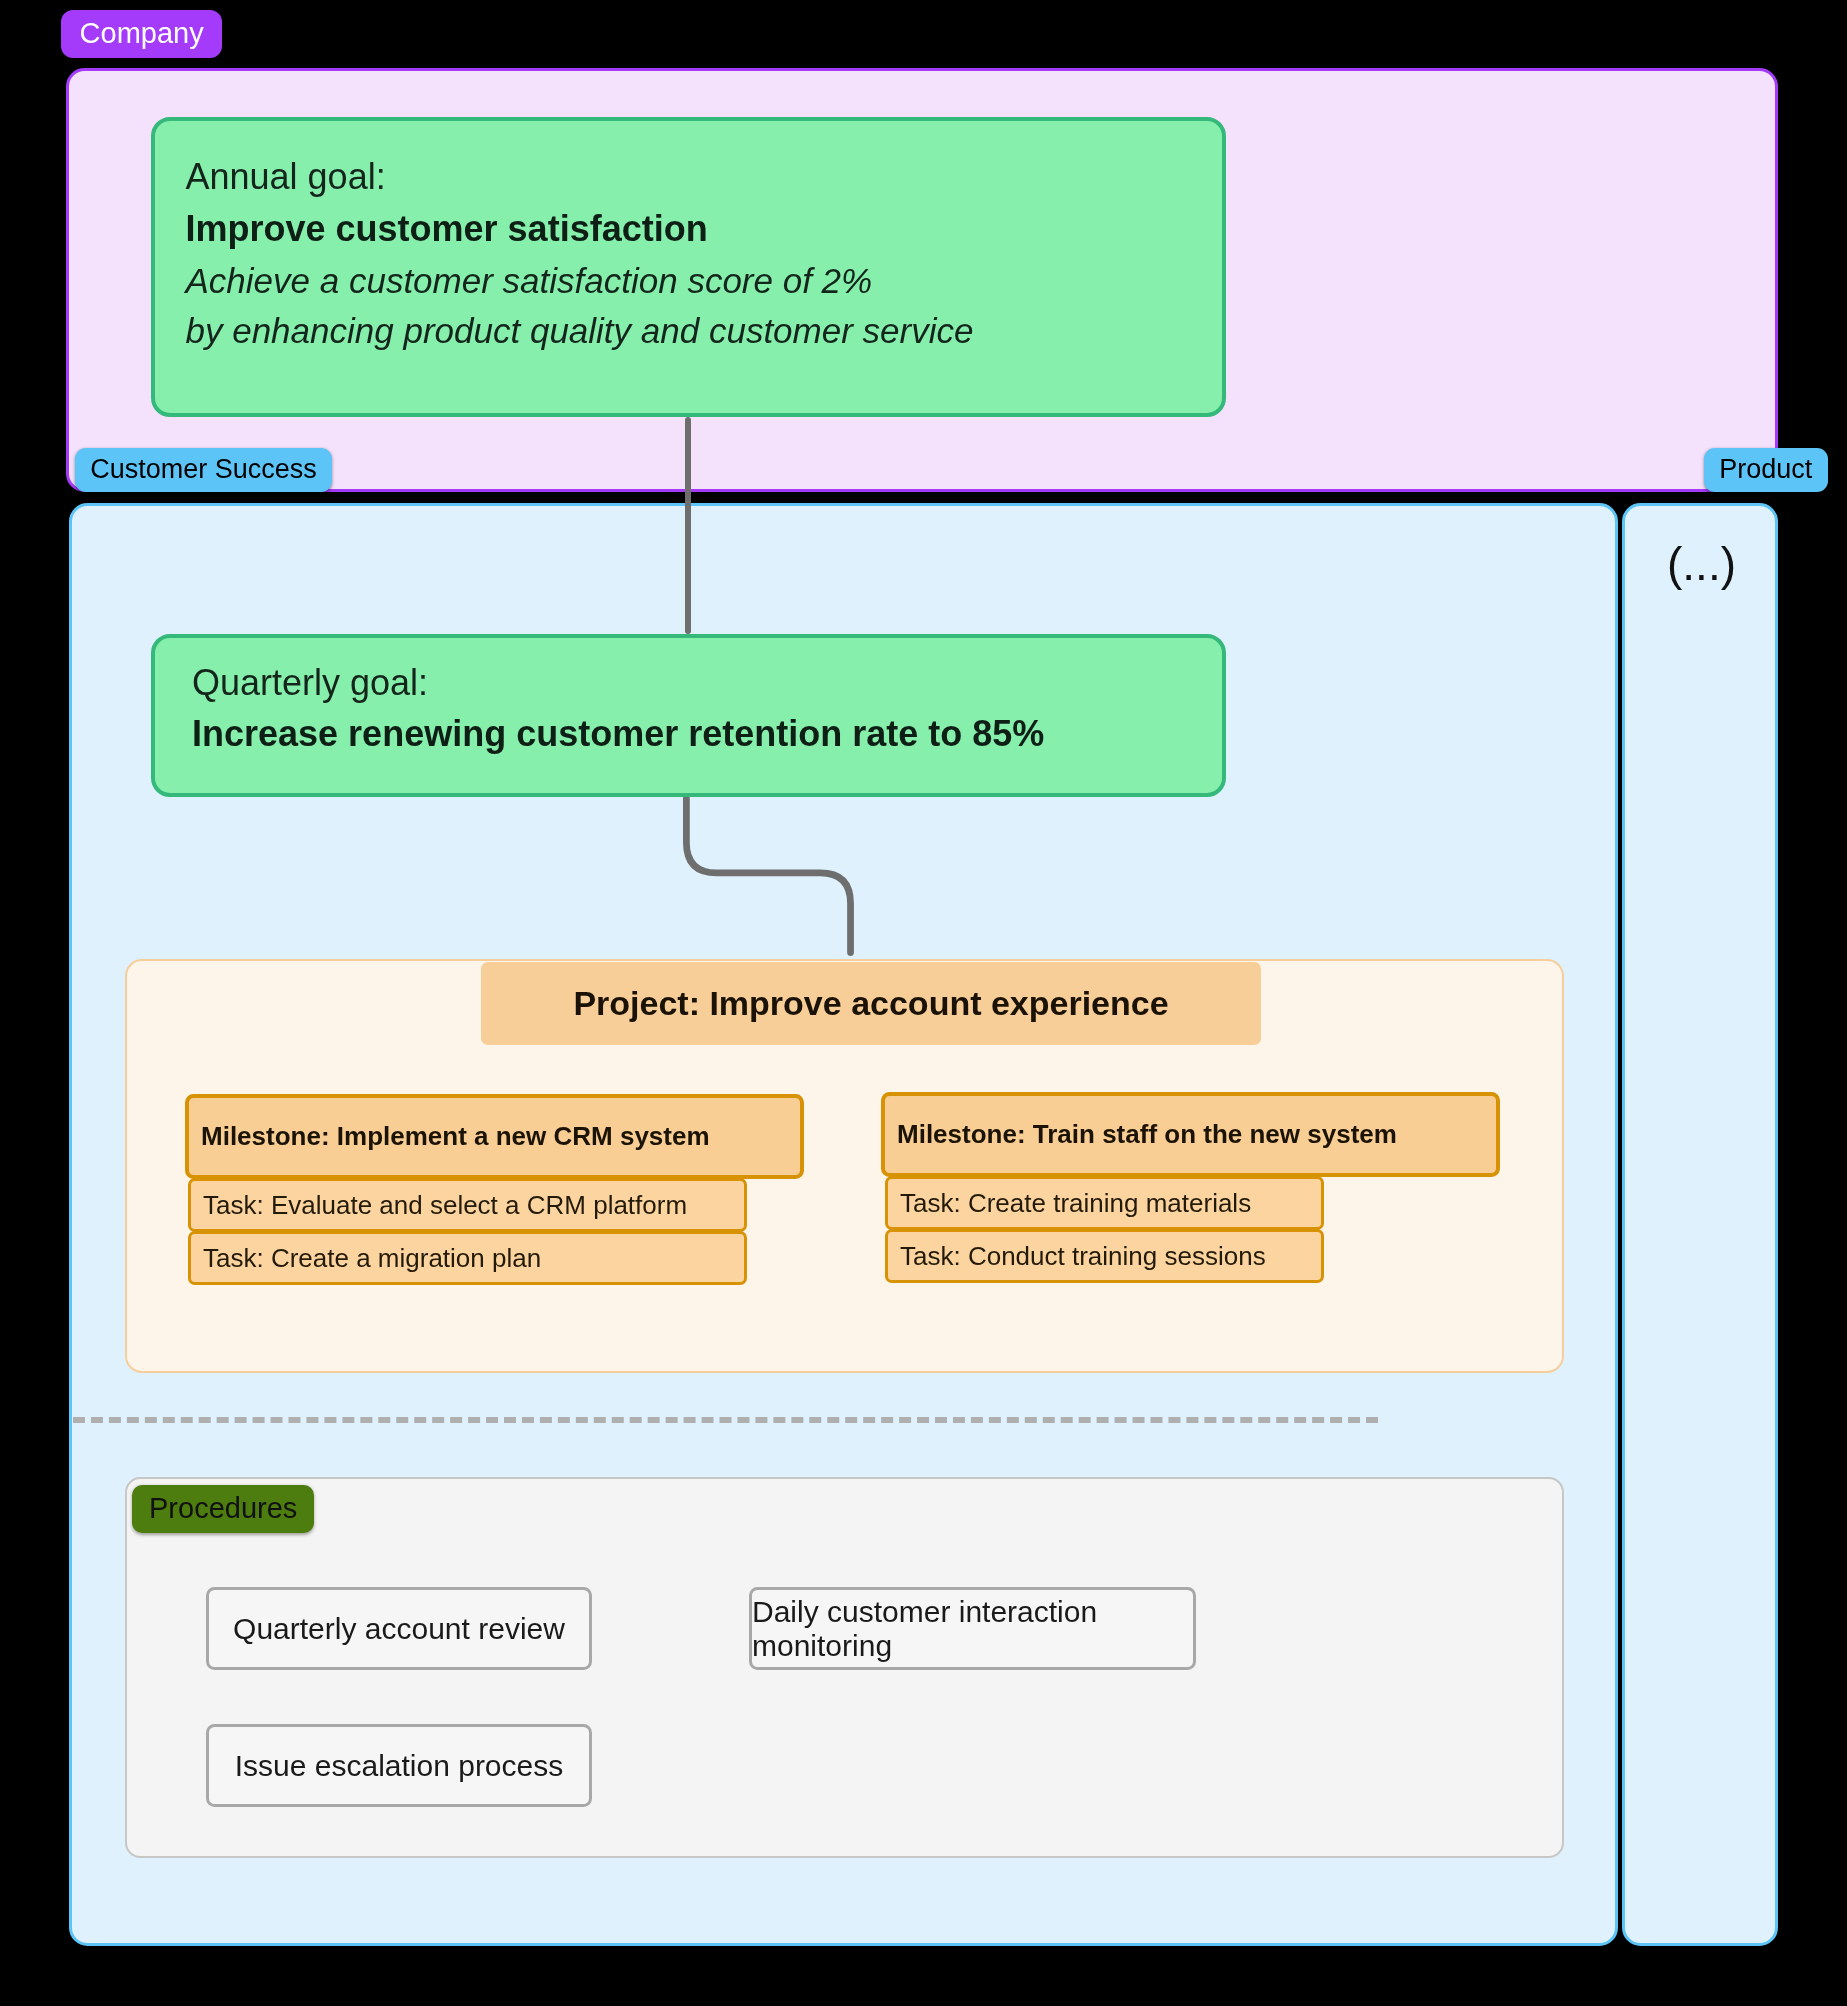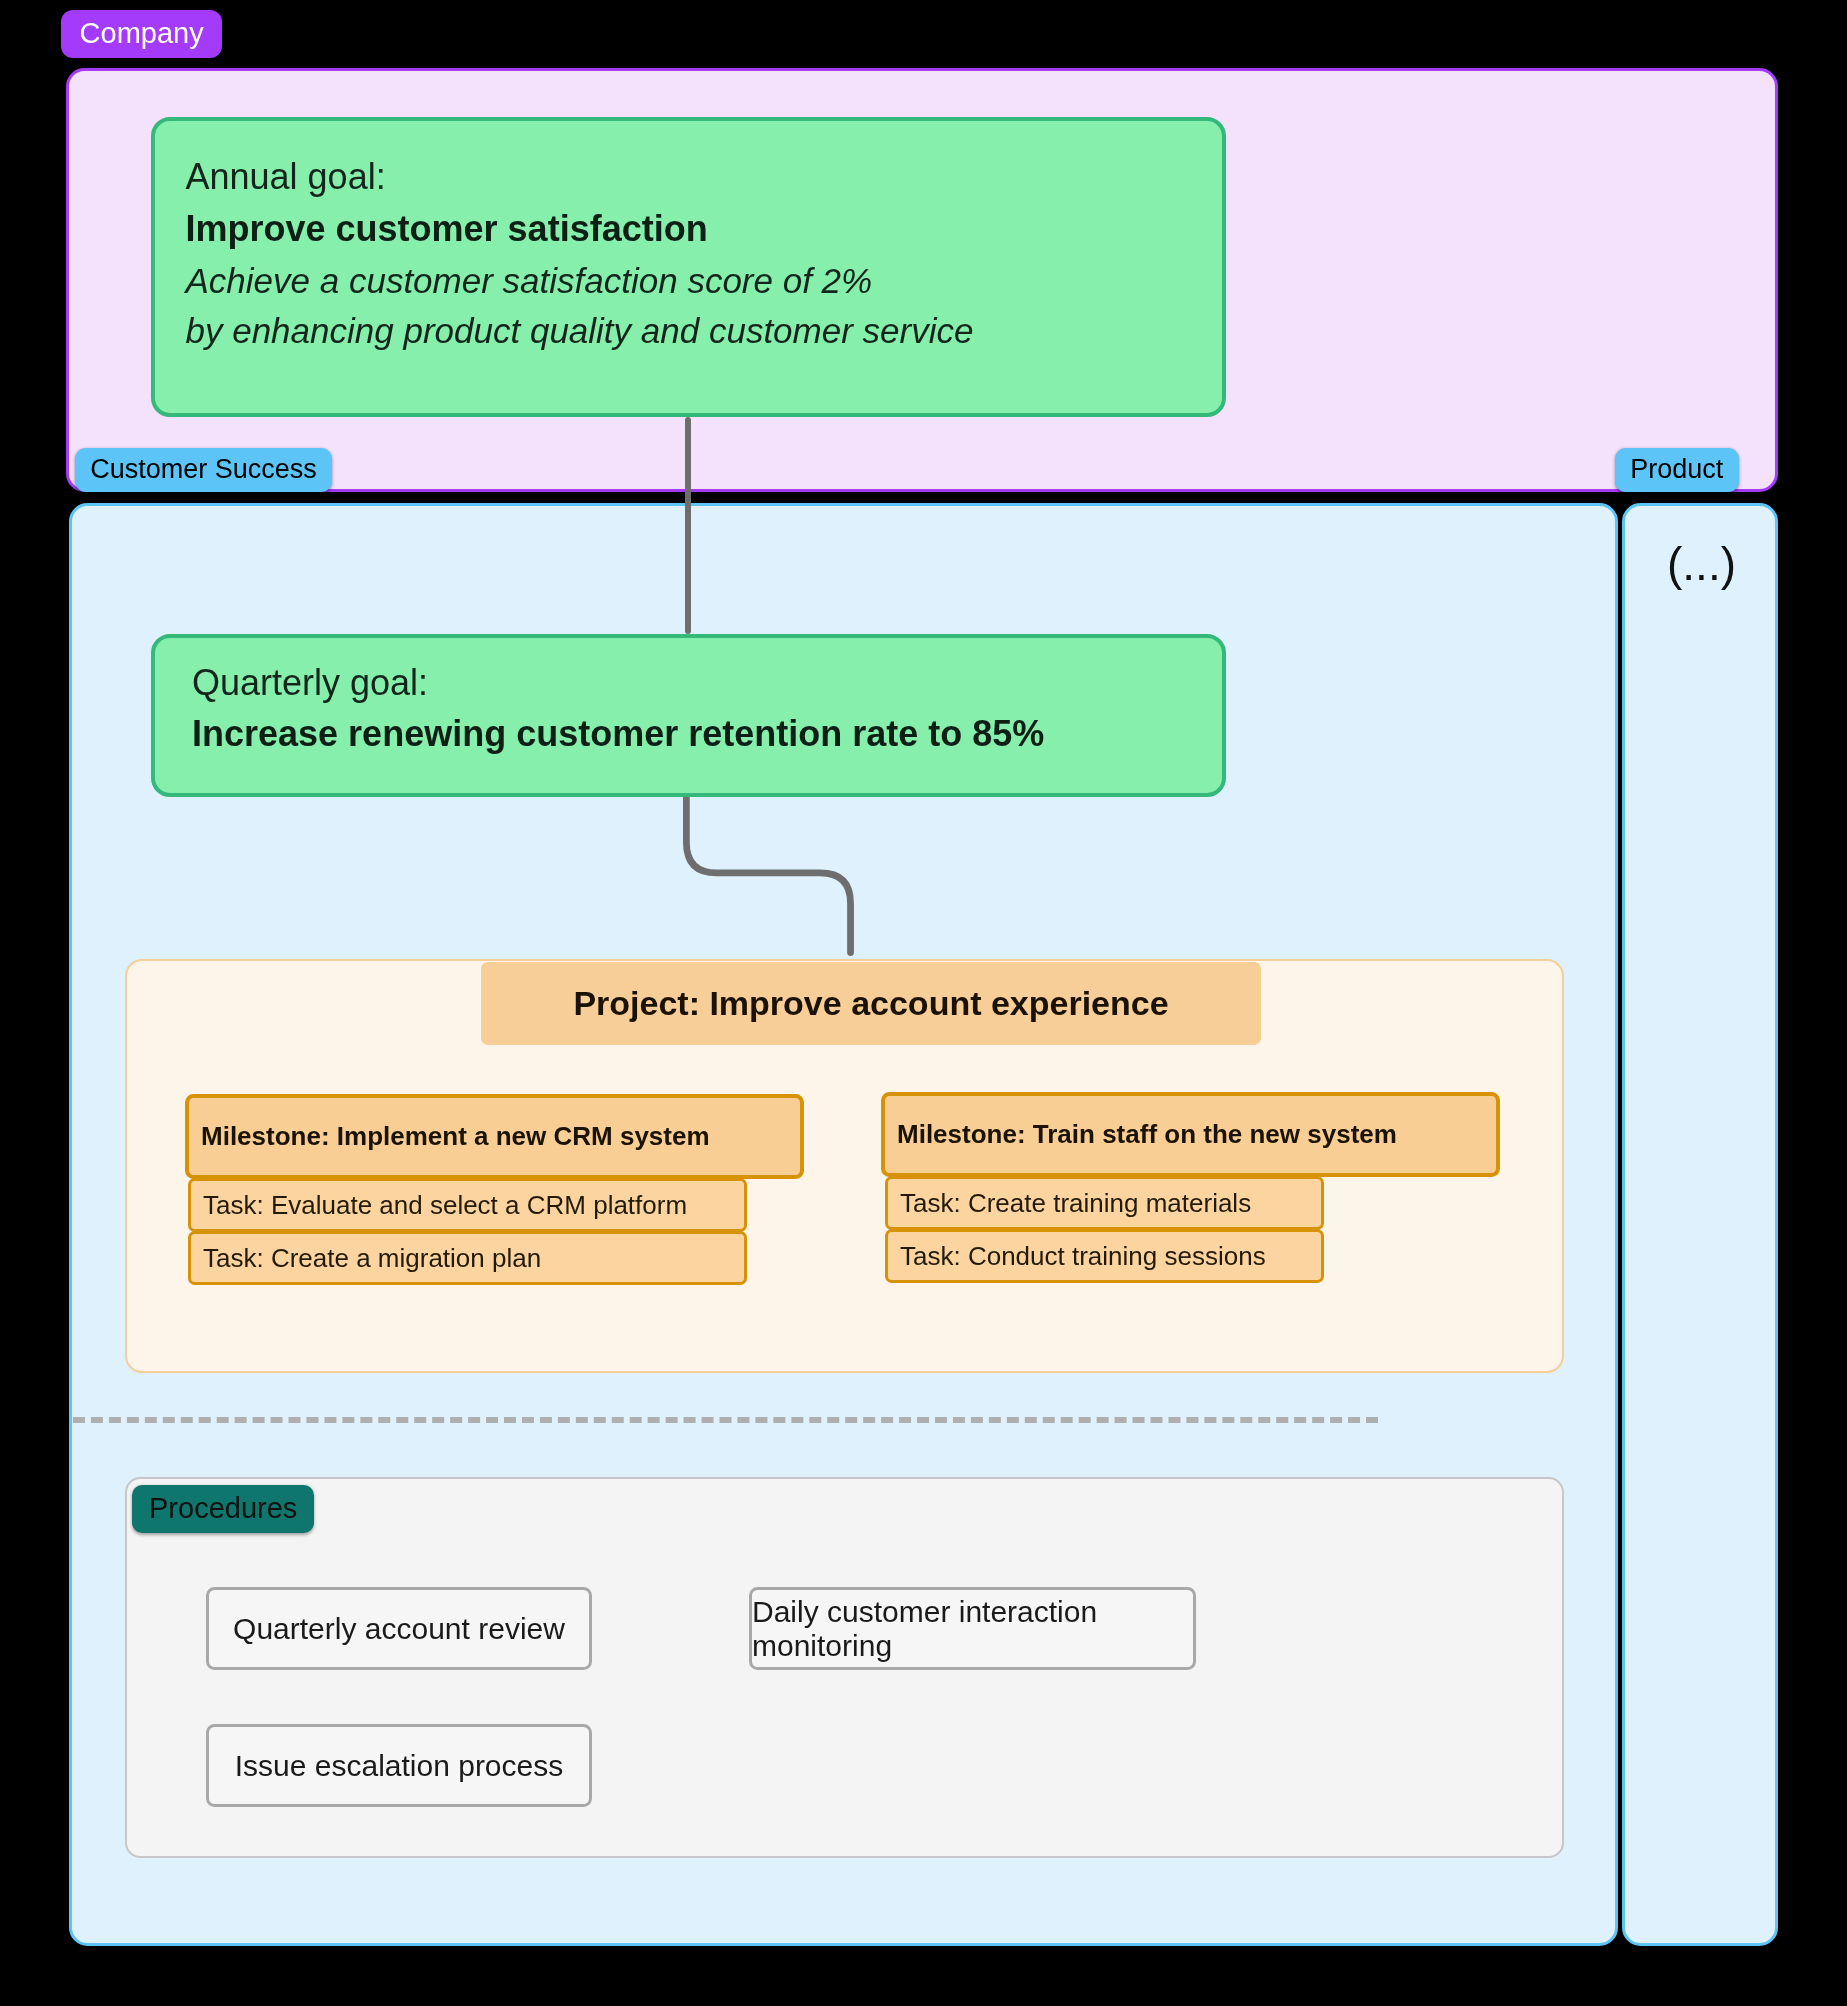--- a/index.html
+++ b/index.html
@@ -87,21 +87,21 @@
     color: #000000;
     font-size: 27px;
     padding: 7.6px 15.3px 9.3px 15.3px;
     border-radius: 11px;
     line-height: 1;
     z-index: 28;
     box-shadow: 0 1.7px 3.4px rgba(0,0,0,0.40);
     white-space: nowrap;
   }
   .badge-cs { left: 75px; top: 448px; }
-  .badge-product { left: 1615px; top: 448px; }
+  .badge-product { left: 1704px; top: 448px; }
 
   
   .team-panel {
     position: absolute;
     background: #DFF1FC;
     border: 3.4px solid #5CC4F7;
     border-radius: 18.6px;
     box-sizing: border-box;
     z-index: 8;
   }
@@ -252,21 +252,21 @@
     background: #F4F4F4;
     border: 2.5px solid #C7C7C7;
     border-radius: 15.3px;
     box-sizing: border-box;
     z-index: 9;
   }
   .procedures-badge {
     position: absolute;
     left: 132px;
     top: 1485px;
-    background: #0f766e;
+    background: #4d7c0f;
     color: #111111;
     font-size: 29px;
     padding: 8.5px 17px 10.2px 17px;
     border-radius: 10.2px;
     line-height: 1;
     z-index: 17;
     box-shadow: 0 1.7px 3.4px rgba(0,0,0,0.35);
     white-space: nowrap;
   }
   .procedure-item {

